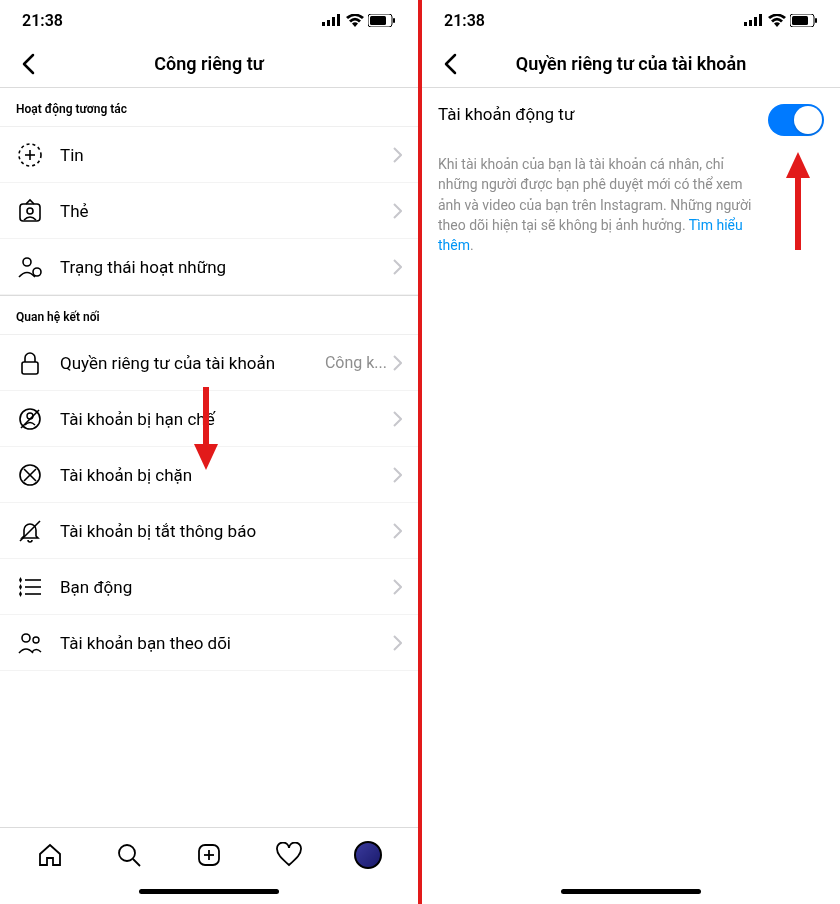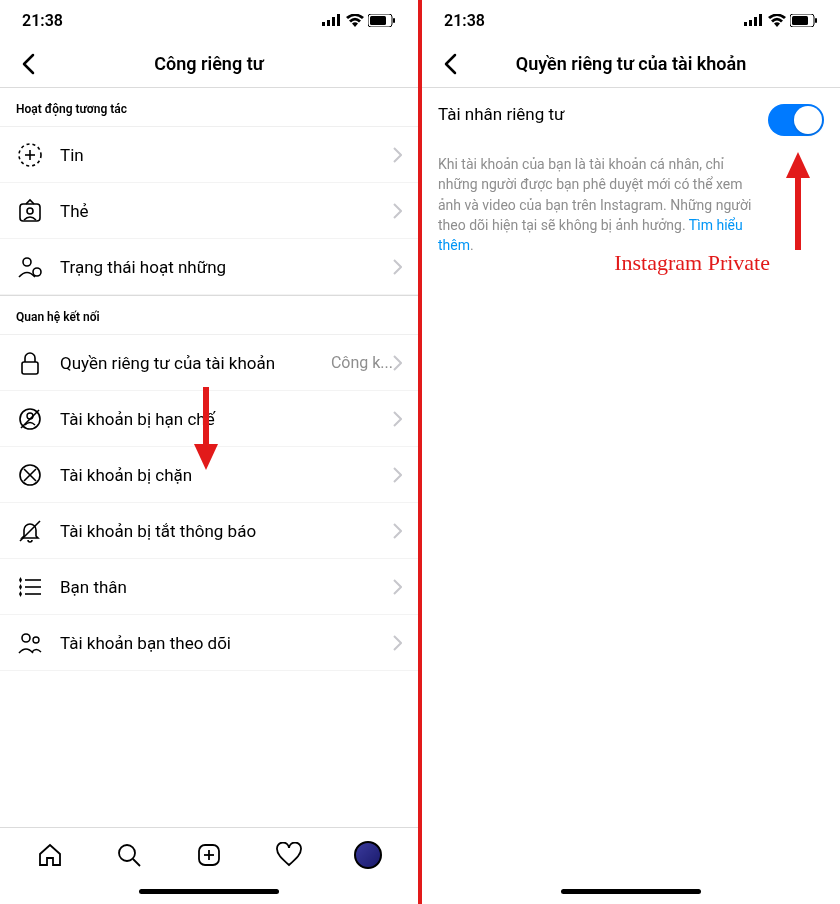--- a/index.html
+++ b/index.html
@@ -90,20 +90,21 @@
     flex-shrink: 0;
   }
   .row-label {
     flex: 1;
     font-size: 17px;
     color: #000;
   }
   .row-value {
     font-size: 16px;
     color: #8e8e8e;
+    margin-right: 6px;
   }
   .chevron {
     color: #c7c7cc;
     display: flex;
   }
 
   .bottom-tabs {
     margin-top: auto;
     height: 54px;
     border-top: 1px solid #dbdbdb;
@@ -373,21 +374,21 @@
     <span class="row-icon">
       <svg width="26" height="26" viewBox="0 0 26 26">
           <line x1="8" y1="6" x2="24" y2="6" stroke="#000" stroke-width="1.6"></line>
           <line x1="8" y1="13" x2="24" y2="13" stroke="#000" stroke-width="1.6"></line>
           <line x1="8" y1="20" x2="24" y2="20" stroke="#000" stroke-width="1.6"></line>
           <polygon points="3.5,3 5,6 3.5,9 2,6" fill="#000"></polygon>
           <polygon points="3.5,10 5,13 3.5,16 2,13" fill="#000"></polygon>
           <polygon points="3.5,17 5,20 3.5,23 2,20" fill="#000"></polygon>
         </svg>
     </span>
-    <span class="row-label">Bạn thân</span>
+    <span class="row-label">Bạn động</span>
     <span class="chevron">
         <svg width="9" height="16">
           <polyline points="1,1 8,8 1,15" fill="none" stroke="#c7c7cc" stroke-width="2"></polyline>
         </svg>
       </span>
   </div>
 
   <div class="list-row">
     <span class="row-icon">
       <svg width="26" height="26" viewBox="0 0 26 26">
@@ -474,32 +475,31 @@
     <div class="back-btn">
       <svg width="14" height="22" viewBox="0 0 14 22">
           <polyline points="12,2 3,11 12,20" fill="none" stroke="#000" stroke-width="2.5" stroke-linecap="round" stroke-linejoin="round"></polyline>
         </svg>
     </div>
     <div class="nav-title">Quyền riêng tư của tài khoản</div>
   </div>
 
   <div class="privacy-block">
     <div class="privacy-row">
-      <div class="privacy-title">Tài nhân riêng tư</div>
+      <div class="privacy-title">Tài khoản động tư</div>
       <div class="toggle">
         <div class="toggle-knob"></div>
       </div>
     </div>
     <div class="privacy-desc">
       <span>Khi tài khoản của bạn là tài khoản cá nhân, chỉ những người được bạn phê duyệt mới có thể xem ảnh và video của bạn trên Instagram. Những người theo dõi hiện tại sẽ không bị ảnh hưởng.</span>
       <span class="learn-more">Tìm hiểu thêm</span><span>.</span>
     </div>
   </div>
 
   <div style="margin-top:auto"></div>
   <div class="home-indicator"></div>
 
   <svg class="arrow2" width="40" height="100">
     <polygon points="20,0 8,26 32,26" fill="#e21a1a"></polygon>
     <line x1="20" y1="22" x2="20" y2="98" stroke="#e21a1a" stroke-width="6"></line>
   </svg>
-  <div class="annotation-text">Instagram Private</div>
 </div>
 
 </body></html>

